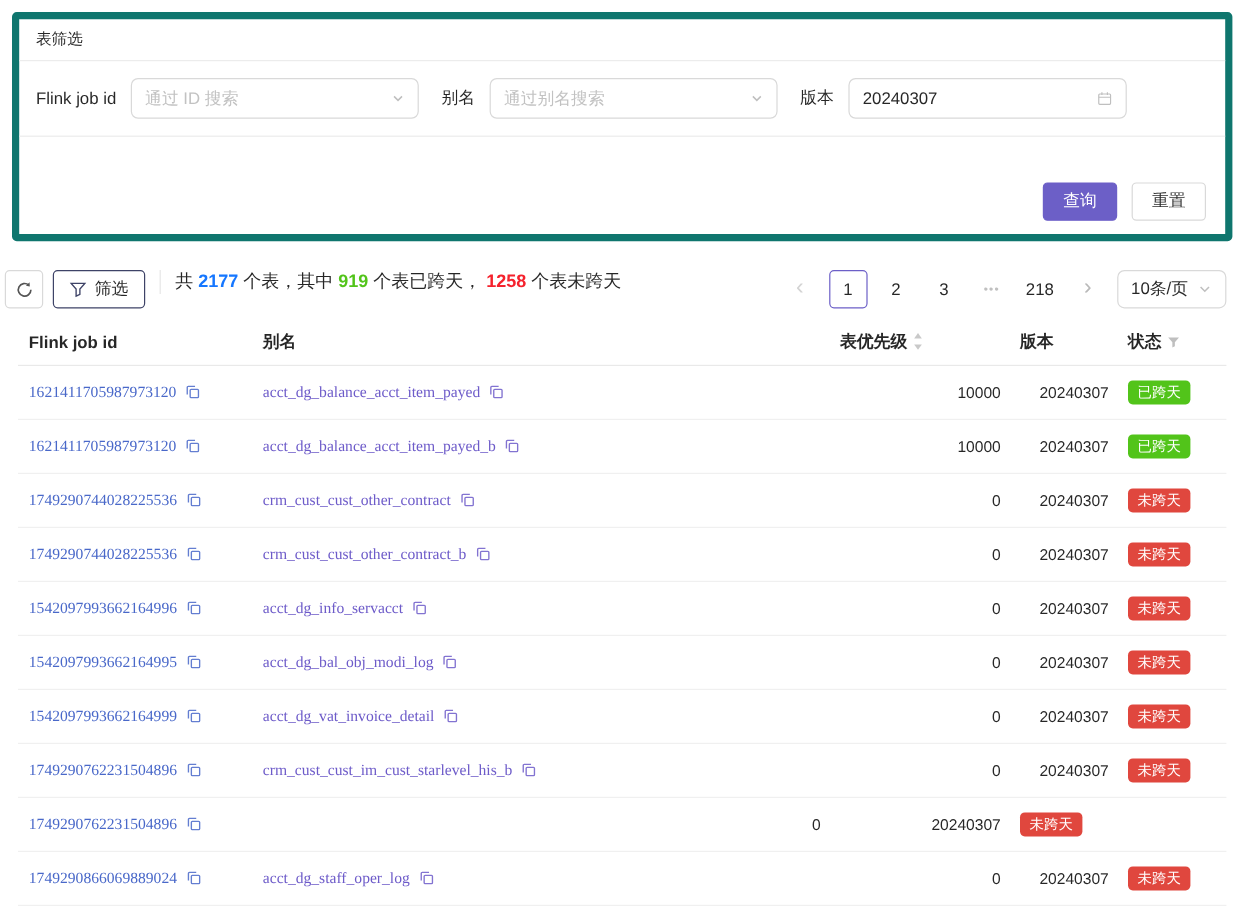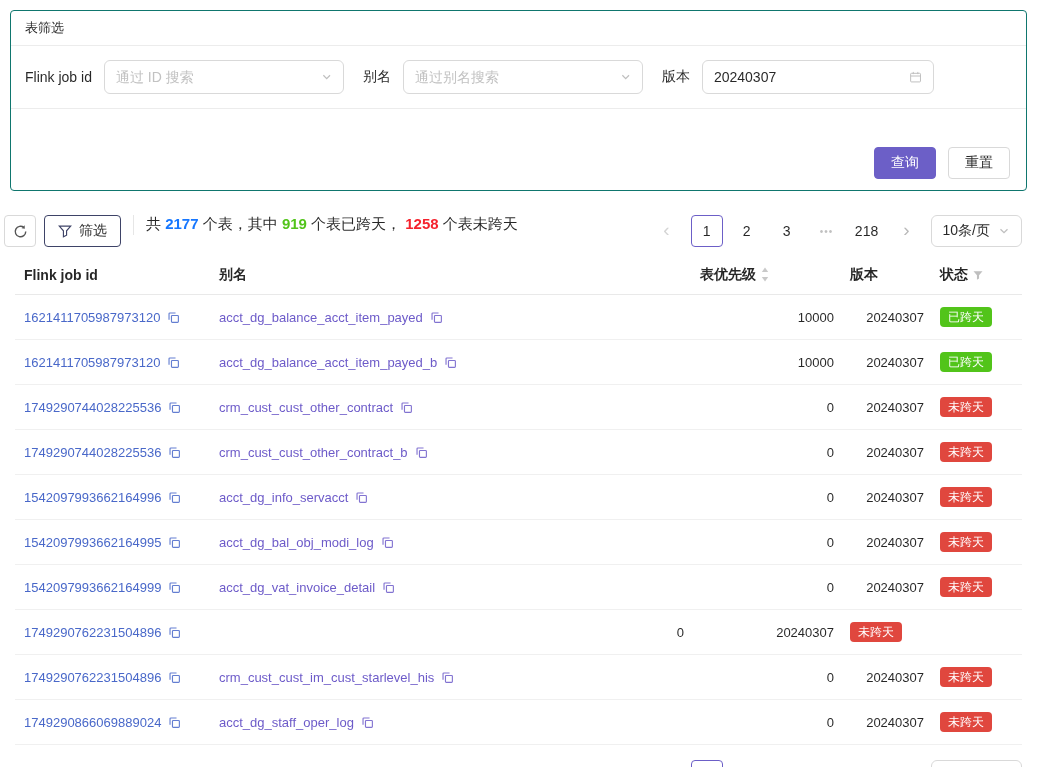--- a/index.html
+++ b/index.html
@@ -5,21 +5,21 @@
   * { box-sizing: border-box; margin: 0; padding: 0; }
   html, body { width: 1037px; background: #fff; }
   body {
     font-family: "Liberation Sans", "DejaVu Sans", sans-serif;
     font-size: 14px;
     color: rgba(0,0,0,.85);
   }
   svg { display: block; }
 
   
-  .card { margin: 10px 10px 0 10px; border: 1px solid #0f766e; border-radius: 4px; background: #fff; }
+  .card { margin: 10px 10px 0 10px; border: 6px solid #0f766e; border-radius: 4px; background: #fff; }
   .card-header { padding: 8px 14px; border-bottom: 1px solid #ececec; font-size: 13px; }
   .card-body { display: flex; align-items: center; gap: 19px; padding: 14px 14px; border-bottom: 1px solid #ececec; }
   .field { display: flex; align-items: center; gap: 12px; }
   .field-label { white-space: nowrap; color: rgba(0,0,0,.85); }
   .select-box, .date-box {
     display: flex; align-items: center; justify-content: space-between;
     width: 240px; height: 34px; padding: 0 11px;
     border: 1px solid #d9d9d9; border-radius: 6px; background: #fff; cursor: pointer;
   }
   .date-box { width: 232px; }
@@ -76,21 +76,21 @@
     grid-template-columns: 196px 1fr 150px 90px 90px;
     align-items: center;
   }
   .thead { height: 40px; border-bottom: 1px solid #e9e9e9; font-weight: 700; font-size: 14px; }
   .trow { height: 45px; border-bottom: 1px solid #f0f0f0; font-size: 13px; }
   .th, .td { padding: 0 8px; }
   .th:first-child, .td:first-child { padding-left: 9px; }
   .cell-right { text-align: right; display: flex; justify-content: flex-start; align-items: center; gap: 4px; }
   .td.num { text-align: right; }
   .status-col { padding-right: 10px; }
-  .link { text-decoration: none; cursor: pointer; }
+  .link { text-decoration: none; cursor: pointer; font-family: Liberation Serif, serif; }
   .id-cell .link, .id-cell .copy { color: var(--link-id); }
   .alias-cell .link, .alias-cell .copy { color: var(--link-alias); }
   .copy { margin-left: 7px; cursor: pointer; opacity: .85; display: inline-block; vertical-align: -2px; }
   .badge {
     display: inline-block; padding: 4px 8px; border-radius: 4px;
     color: #fff; font-size: 12px; line-height: 1; white-space: nowrap;
   }
   .badge.success { background: var(--success); }
   .badge.error { background: var(--error); }
 
@@ -336,36 +336,36 @@
     </div>
   </div>
 
   <div class="trow">
     <div class="td id-cell">
       <a class="link">1749290762231504896</a><span class="copy"><svg width="13" height="13" viewBox="0 0 16 16">
               <rect x="5.5" y="5.5" width="8.5" height="8.5" rx="1" fill="none" stroke="currentColor" stroke-width="1.4"></rect>
               <path d="M10.5 2.5H3.5a1 1 0 0 0-1 1v7.3" fill="none" stroke="currentColor" stroke-width="1.4"></path>
             </svg></span>
     </div>
+    <div class="td alias-cell">
+      <a class="link">crm_cust_cust_im_cust_starlevel_his_b</a><span class="copy"><svg width="13" height="13" viewBox="0 0 16 16">
+              <rect x="5.5" y="5.5" width="8.5" height="8.5" rx="1" fill="none" stroke="currentColor" stroke-width="1.4"></rect>
+              <path d="M10.5 2.5H3.5a1 1 0 0 0-1 1v7.3" fill="none" stroke="currentColor" stroke-width="1.4"></path>
+            </svg></span>
+    </div>
     <div class="td num">0</div>
     <div class="td num">20240307</div>
     <div class="td cell-right status-col">
       <span class="badge error">未跨天</span>
     </div>
   </div>
 
   <div class="trow">
     <div class="td id-cell">
       <a class="link">1749290762231504896</a><span class="copy"><svg width="13" height="13" viewBox="0 0 16 16">
-              <rect x="5.5" y="5.5" width="8.5" height="8.5" rx="1" fill="none" stroke="currentColor" stroke-width="1.4"></rect>
-              <path d="M10.5 2.5H3.5a1 1 0 0 0-1 1v7.3" fill="none" stroke="currentColor" stroke-width="1.4"></path>
-            </svg></span>
-    </div>
-    <div class="td alias-cell">
-      <a class="link">crm_cust_cust_im_cust_starlevel_his</a><span class="copy"><svg width="13" height="13" viewBox="0 0 16 16">
               <rect x="5.5" y="5.5" width="8.5" height="8.5" rx="1" fill="none" stroke="currentColor" stroke-width="1.4"></rect>
               <path d="M10.5 2.5H3.5a1 1 0 0 0-1 1v7.3" fill="none" stroke="currentColor" stroke-width="1.4"></path>
             </svg></span>
     </div>
     <div class="td num">0</div>
     <div class="td num">20240307</div>
     <div class="td cell-right status-col">
       <span class="badge error">未跨天</span>
     </div>
   </div>

